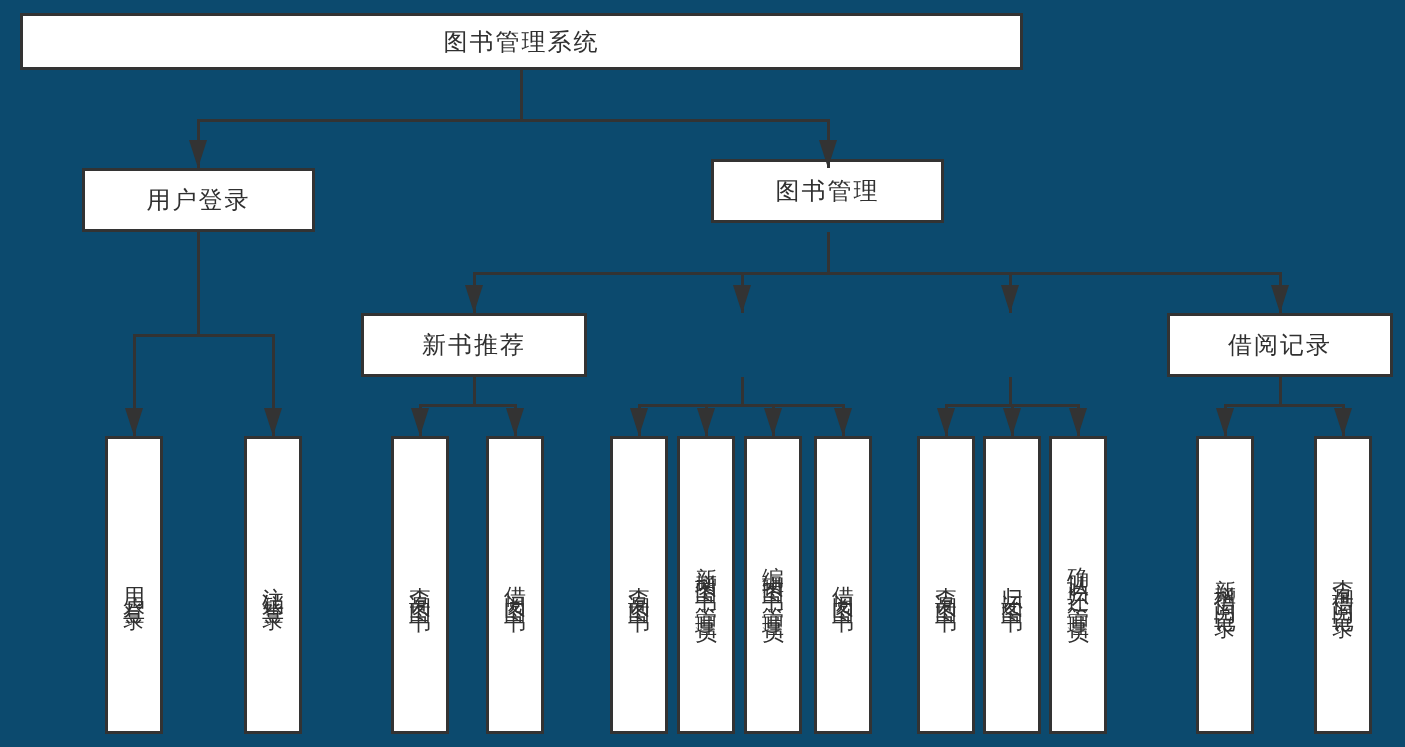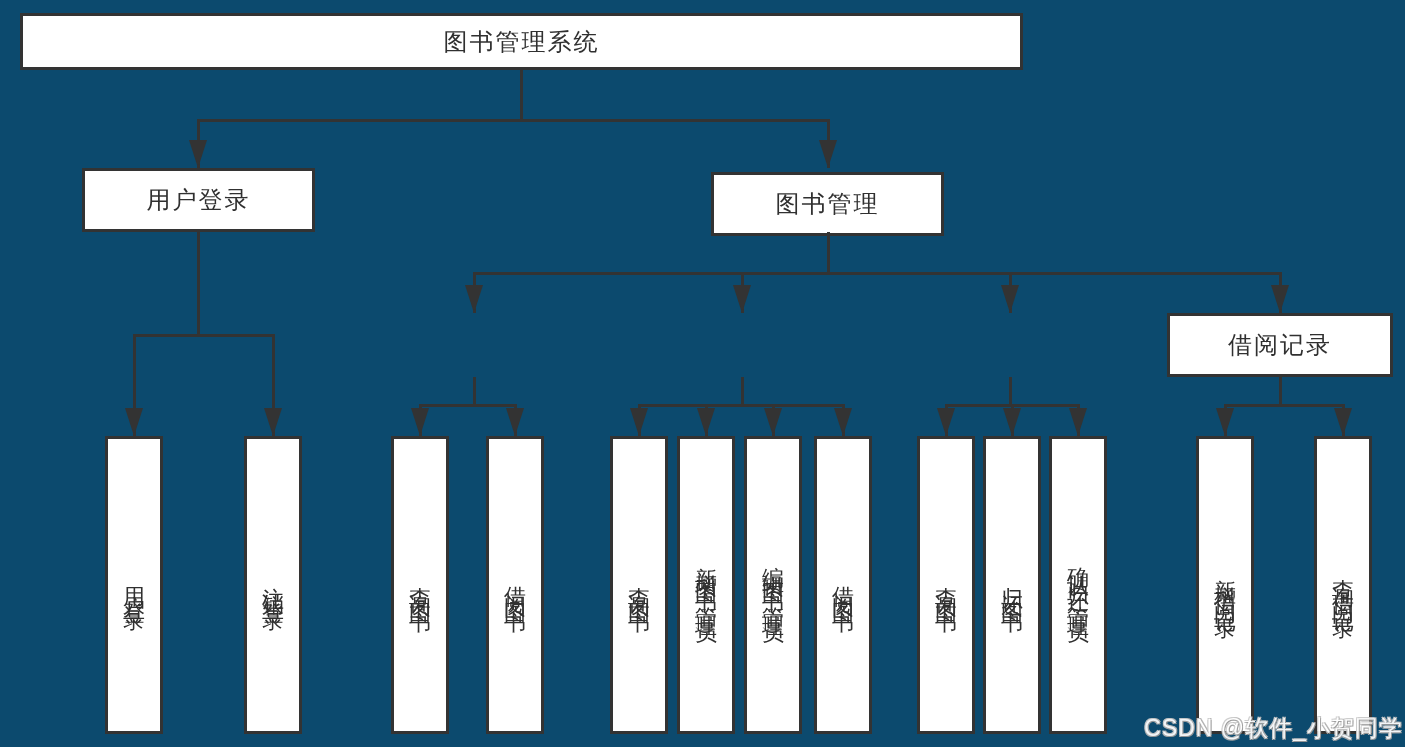--- a/index.html
+++ b/index.html
@@ -34,24 +34,27 @@
 
 <div class="canvas">
 
   <div class="box hbox" style="left:20px;top:13px;width:1003px;height:57px">
     <span>图书管理系统</span>
   </div>
 
   <div class="box hbox" style="left:82px;top:168px;width:233px;height:64px">
     <span>用户登录</span>
   </div>
-  <div class="box hbox" style="left:711px;top:172px;width:233px;height:64px">
+  <div class="box hbox" style="left:711px;top:159px;width:233px;height:64px">
     <span>图书管理</span>
   </div>
 
+  <div class="box hbox" style="left:361px;top:313px;width:226px;height:64px">
+    <span>新书推荐</span>
+  </div>
   <div class="box hbox" style="left:1167px;top:313px;width:226px;height:64px">
     <span>借阅记录</span>
   </div>
 
   <div class="box leaf" style="left:105px;top:436px;width:58px;height:298px">
     <span class="vtext">用户登录</span>
   </div>
   <div class="box leaf" style="left:244px;top:436px;width:58px;height:298px">
     <span class="vtext">注销登录</span>
   </div>
@@ -141,15 +144,14 @@
   <div class="arrow" style="left:630px;top:408px"></div>
   <div class="arrow" style="left:697px;top:408px"></div>
   <div class="arrow" style="left:764px;top:408px"></div>
   <div class="arrow" style="left:834px;top:408px"></div>
   <div class="arrow" style="left:937px;top:408px"></div>
   <div class="arrow" style="left:1003px;top:408px"></div>
   <div class="arrow" style="left:1069px;top:408px"></div>
   <div class="arrow" style="left:1216px;top:408px"></div>
   <div class="arrow" style="left:1334px;top:408px"></div>
 
-  <div class="watermark">CSDN @软件_小贺同学</div>
 
 </div>
 
 </body></html>

